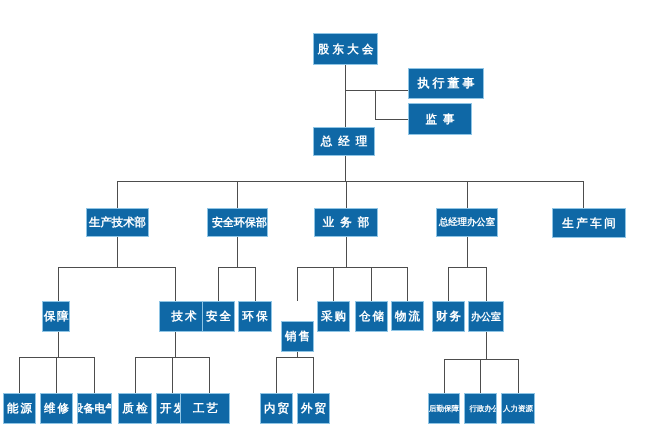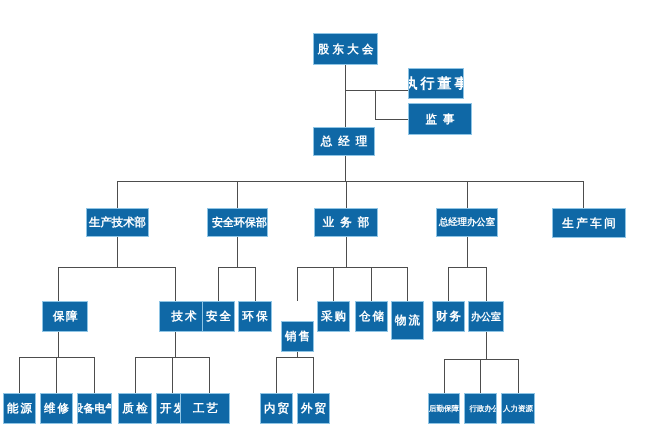--- a/index.html
+++ b/index.html
@@ -78,36 +78,36 @@
       <div class="seg" style="left: 276px; top: 357px; width: 1px; height: 36px;"></div>
       <div class="seg" style="left: 313px; top: 357px; width: 1px; height: 36px;"></div>
       <div class="seg" style="left: 486px; top: 332px; width: 1px; height: 27px;"></div>
       <div class="seg" style="left: 444px; top: 359px; width: 74px; height: 1px;"></div>
       <div class="seg" style="left: 444px; top: 359px; width: 1px; height: 34px;"></div>
       <div class="seg" style="left: 480px; top: 359px; width: 1px; height: 34px;"></div>
       <div class="seg" style="left: 518px; top: 359px; width: 1px; height: 34px;"></div>
     </div>
   <div id="nodes-layer">
       <div class="node" style="left: 313px; top: 33px; width: 65px; height: 32px; font-size: 11.5px; letter-spacing: 3.25px; padding-left: 3.25px;">股东大会</div>
-      <div class="node" style="left: 408px; top: 68px; width: 56px; height: 31px; font-size: 14px; letter-spacing: 3px; padding-left: 3px;">执行董事</div>
+      <div class="node" style="left: 408px; top: 68px; width: 76px; height: 31px; font-size: 12px; letter-spacing: 3px; padding-left: 3px;">执行董事</div>
       <div class="node" style="left: 408px; top: 103px; width: 64px; height: 32px; font-size: 11.5px; letter-spacing: 6px; padding-left: 6px;">监事</div>
       <div class="node" style="left: 313px; top: 127px; width: 62px; height: 29px; font-size: 11.5px; letter-spacing: 6px; padding-left: 6px;">总经理</div>
       <div class="node" style="left: 86px; top: 208px; width: 63px; height: 29px; font-size: 11.4px; letter-spacing: 0px; padding-left: 0px;">生产技术部</div>
       <div class="node" style="left: 207px; top: 208px; width: 61px; height: 29px; font-size: 11px; letter-spacing: 0px; padding-left: 4px;">安全环保部</div>
       <div class="node" style="left: 314px; top: 208px; width: 64px; height: 29px; font-size: 11.5px; letter-spacing: 6px; padding-left: 6px;">业务部</div>
       <div class="node" style="left: 436px; top: 208px; width: 62px; height: 29px; font-size: 9.33333px; letter-spacing: 0px; padding-left: 0px;">总经理办公室</div>
       <div class="node" style="left: 552px; top: 208px; width: 74px; height: 30px; font-size: 11.5px; letter-spacing: 2.5px; padding-left: 2.5px;">生产车间</div>
-      <div class="node" style="left: 42px; top: 301px; width: 46px; height: 31px; font-size: 11.5px; letter-spacing: 1.5px; padding-left: 2px;">保障</div>
+      <div class="node" style="left: 42px; top: 301px; width: 28px; height: 31px; font-size: 11.5px; letter-spacing: 1.5px; padding-left: 2px;">保障</div>
       <div class="node" style="left: 159px; top: 301px; width: 50px; height: 31px; font-size: 11.5px; letter-spacing: 2px; padding-left: 2px;">技术</div>
       <div class="node" style="left: 202px; top: 301px; width: 33px; height: 31px; font-size: 11.5px; letter-spacing: 2px; padding-left: 2px;">安全</div>
       <div class="node" style="left: 238px; top: 301px; width: 34px; height: 31px; font-size: 11.5px; letter-spacing: 2.5px; padding-left: 2.5px;">环保</div>
       <div class="node" style="left: 281px; top: 301px; width: 33px; height: 31px; font-size: 11.5px; letter-spacing: 2px; padding-left: 2px; margin-top: 20px;">销售</div>
       <div class="node" style="left: 317px; top: 301px; width: 33px; height: 31px; font-size: 11.5px; letter-spacing: 2px; padding-left: 2px;">采购</div>
       <div class="node" style="left: 355px; top: 301px; width: 33px; height: 31px; font-size: 11.5px; letter-spacing: 2px; padding-left: 2px;">仓储</div>
-      <div class="node" style="left: 391px; top: 301px; width: 33px; height: 39px; font-size: 11.5px; letter-spacing: 2px; padding-left: 2px;">物流</div>
+      <div class="node" style="left: 391px; top: 301px; width: 33px; height: 30px; font-size: 11.5px; letter-spacing: 2px; padding-left: 2px;">物流</div>
       <div class="node" style="left: 432px; top: 301px; width: 33px; height: 31px; font-size: 11.5px; letter-spacing: 2px; padding-left: 2px;">财务</div>
       <div class="node" style="left: 468px; top: 301px; width: 36px; height: 31px; font-size: 10px; letter-spacing: 0px; padding-left: 0px;">办公室</div>
       <div class="node" style="left: 3px; top: 393px; width: 33px; height: 31px; font-size: 11.5px; letter-spacing: 2px; padding-left: 2px;">能源</div>
       <div class="node" style="left: 40px; top: 393px; width: 33px; height: 31px; font-size: 11.5px; letter-spacing: 2px; padding-left: 2px;">维修</div>
       <div class="node" style="left: 77px; top: 393px; width: 35px; height: 31px; font-size: 11px; letter-spacing: 0px; padding-left: 0px;">设备电气</div>
       <div class="node" style="left: 118px; top: 393px; width: 34px; height: 31px; font-size: 11.5px; letter-spacing: 2.5px; padding-left: 2.5px;">质检</div>
       <div class="node" style="left: 156px; top: 393px; width: 33px; height: 31px; font-size: 11.5px; letter-spacing: 2px; padding-left: 2px; text-align: center;">开发</div>
       <div class="node" style="left: 180px; top: 393px; width: 50px; height: 31px; font-size: 11.5px; letter-spacing: 2px; padding-left: 3px;">工艺</div>
       <div class="node" style="left: 260px; top: 393px; width: 33px; height: 31px; font-size: 11.5px; letter-spacing: 2px; padding-left: 2px;">内贸</div>
       <div class="node" style="left: 297px; top: 393px; width: 33px; height: 31px; font-size: 11.5px; letter-spacing: 2px; padding-left: 2px;">外贸</div>

